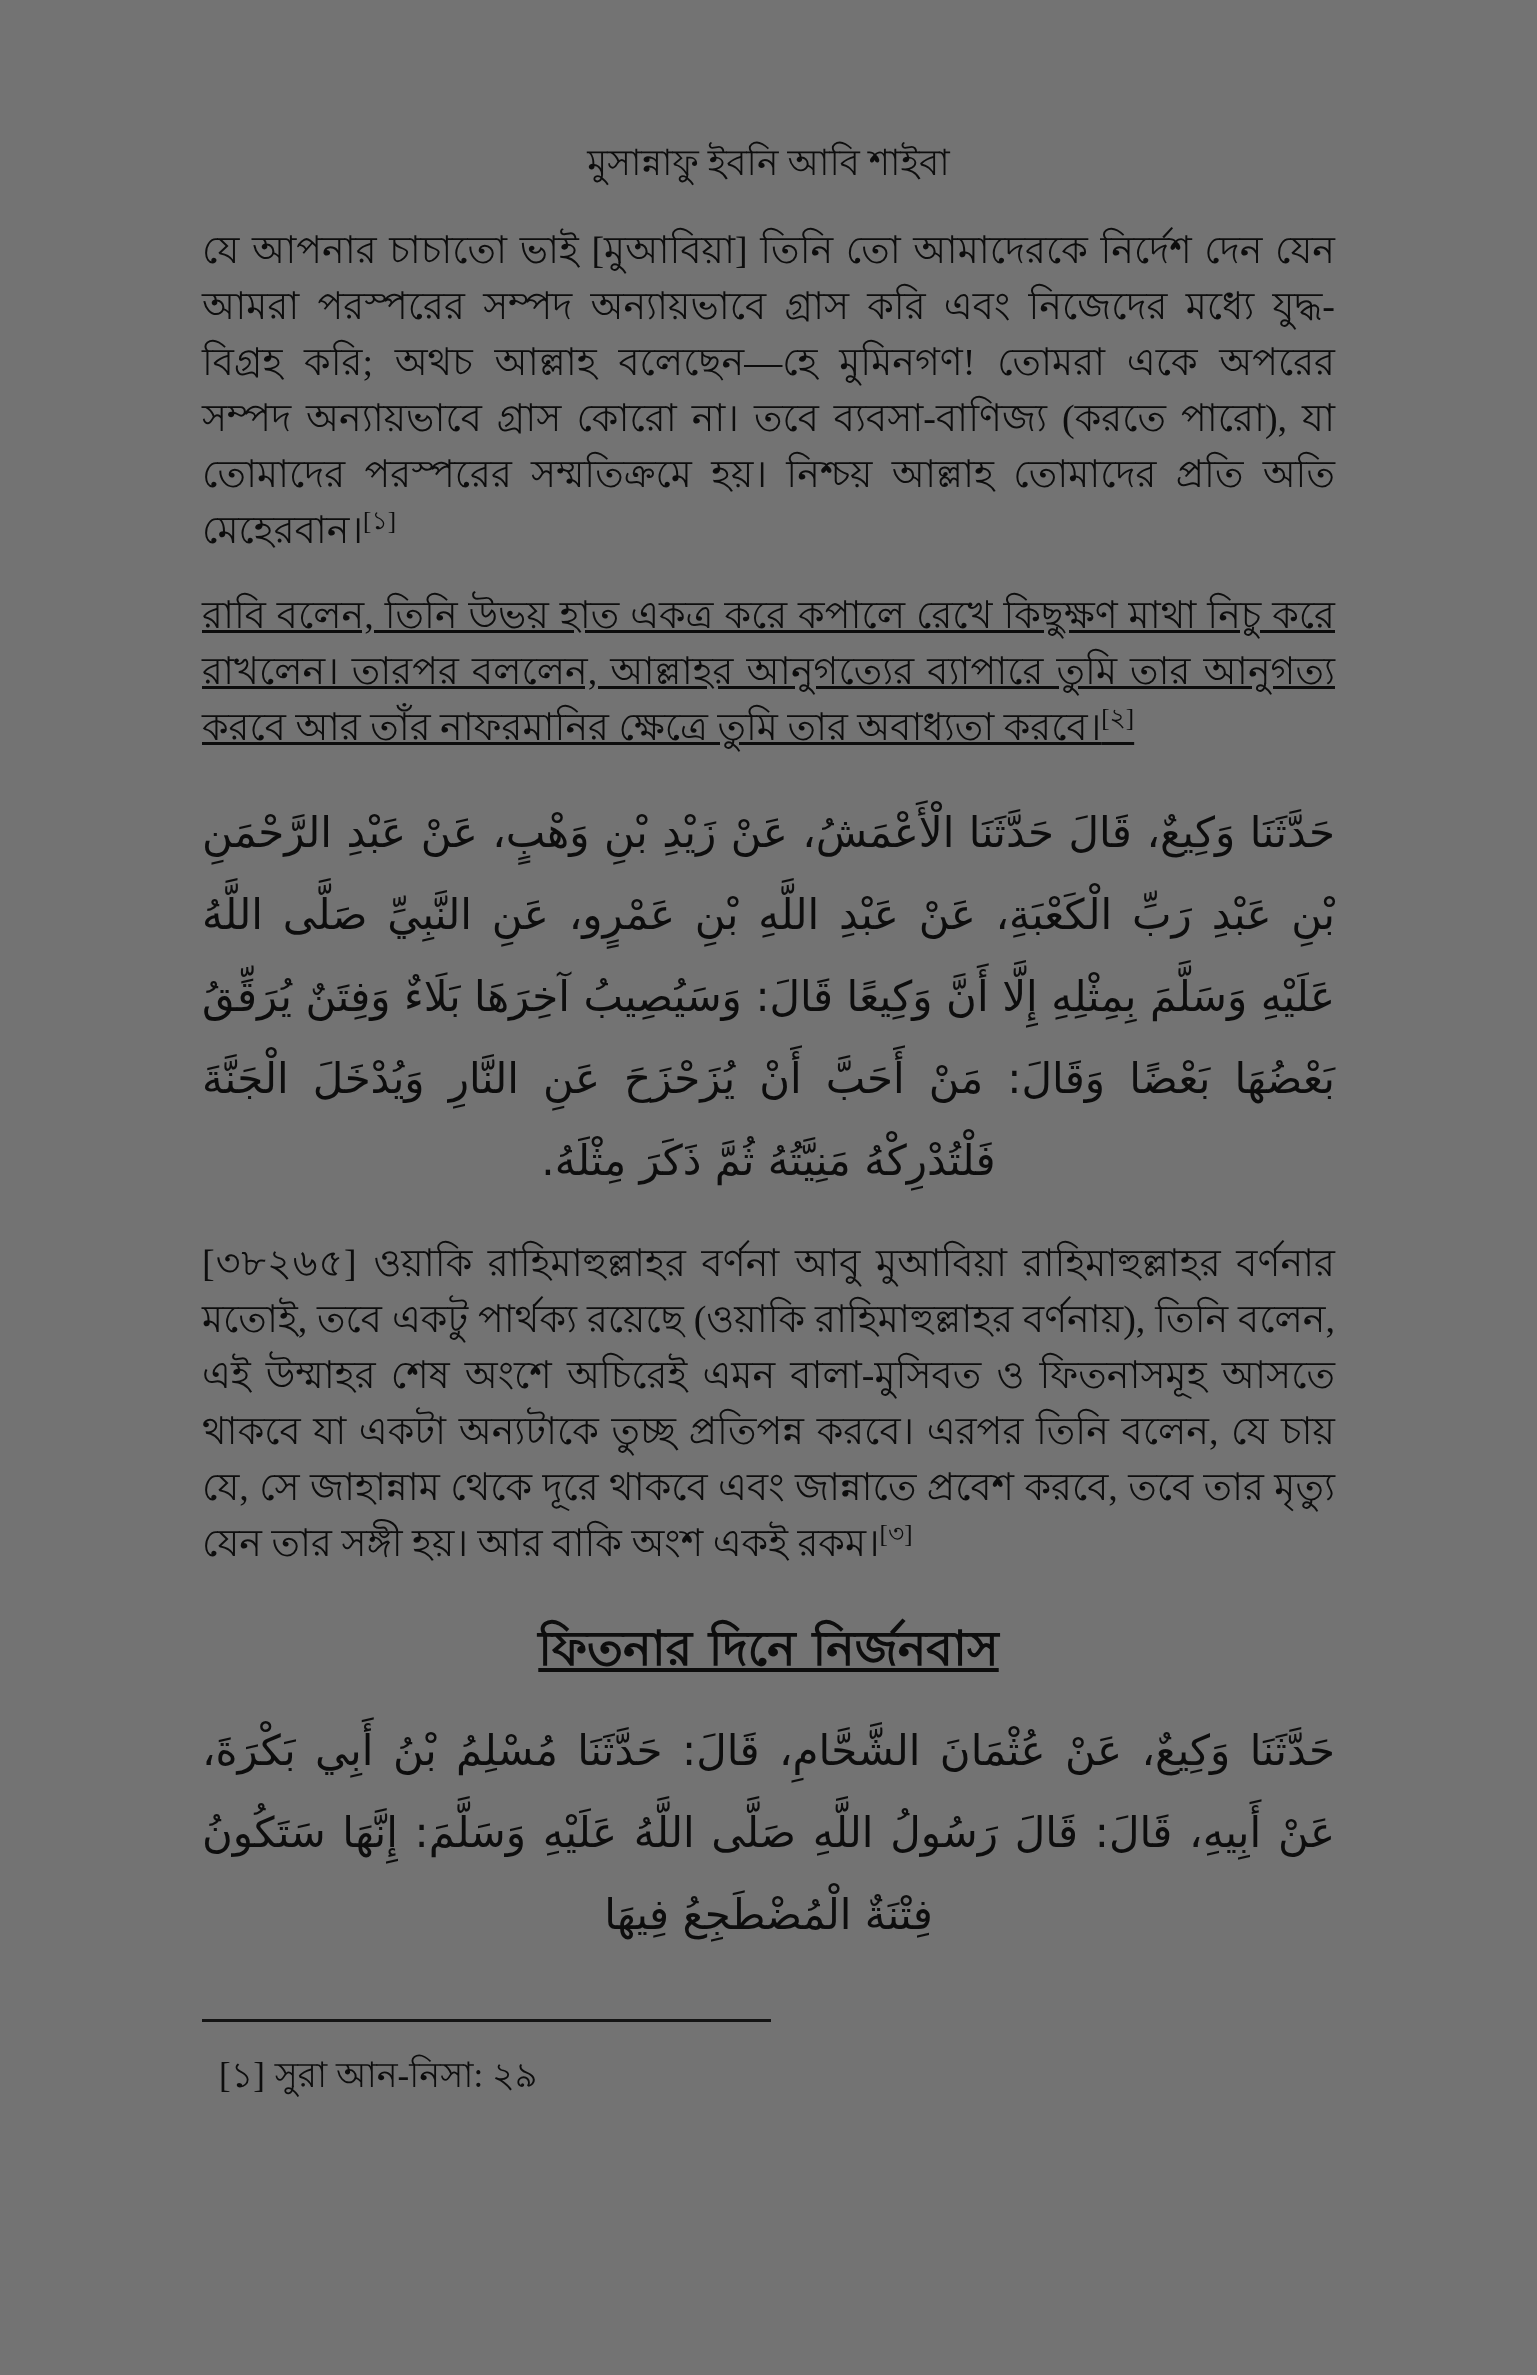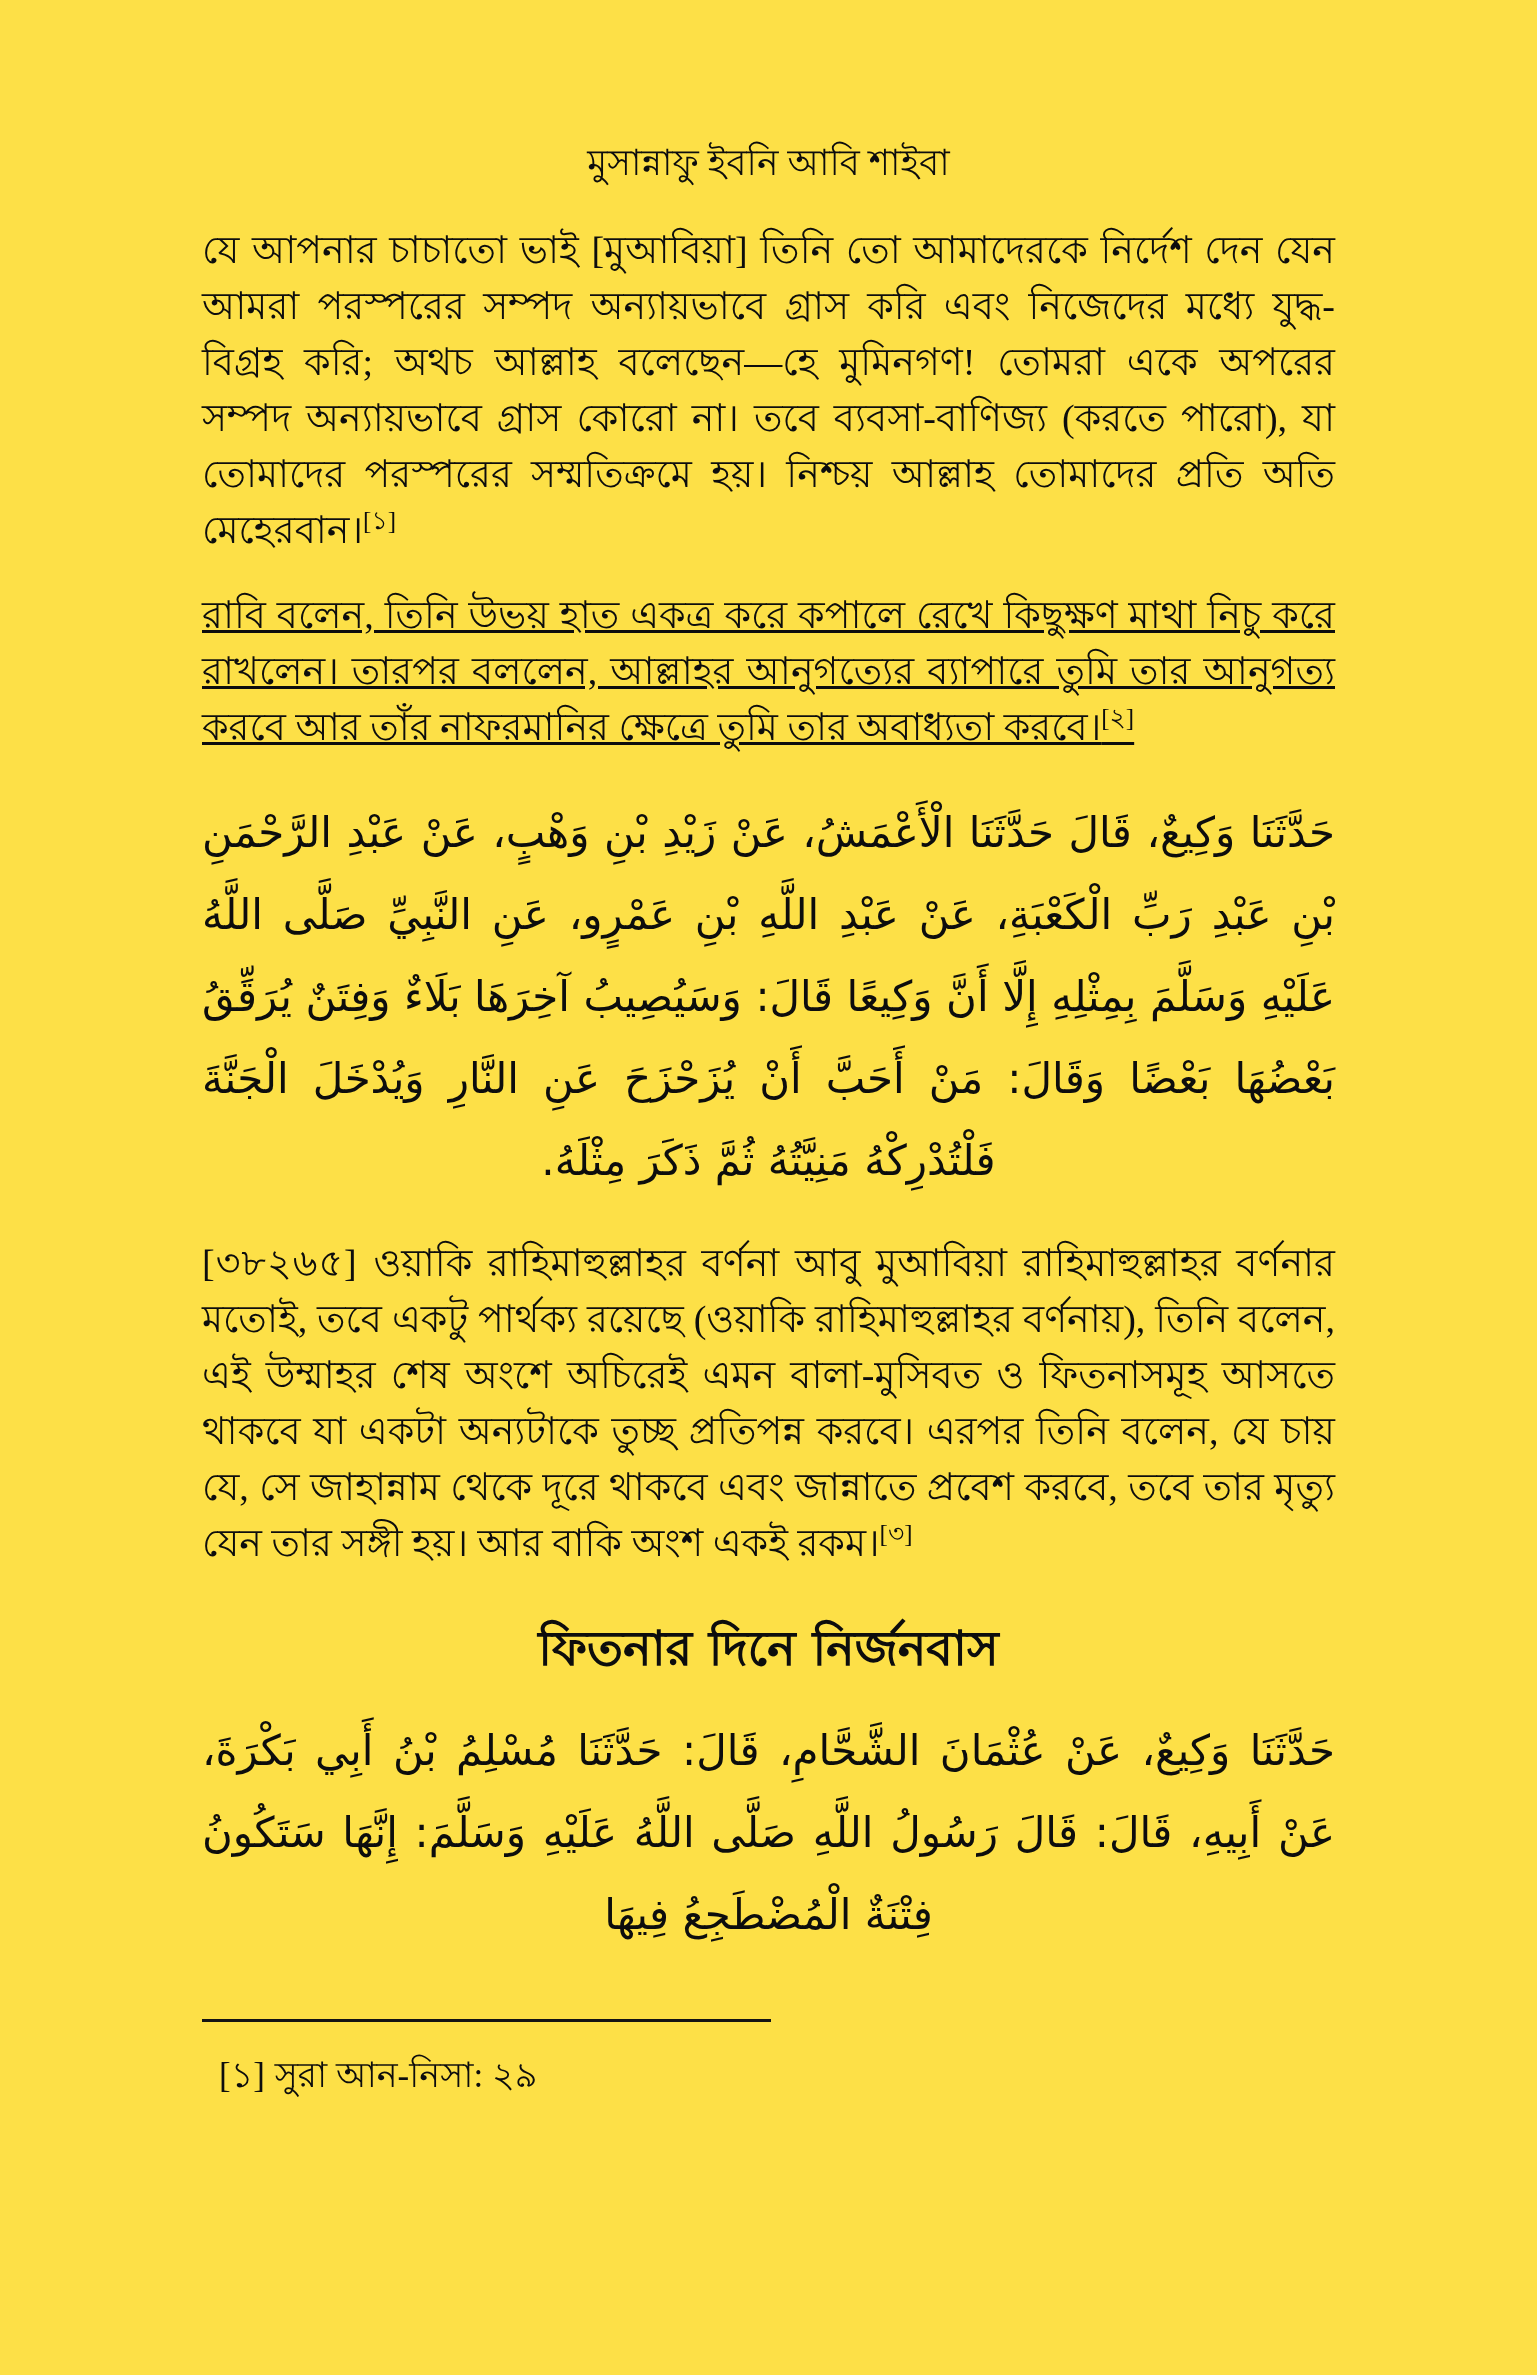--- a/index.html
+++ b/index.html
@@ -4,21 +4,21 @@
 <style>
   html, body {
     margin: 0;
     padding: 0;
     background: #ffffff;
   }
   .page {
     position: relative;
     width: 1537px;
     height: 2376px;
-    background: #fde047;
+    background: #737373;
     color: #0d0d0d;
     overflow: hidden;
     font-family: "Liberation Serif", "DejaVu Serif", serif;
   }
   .content {
     padding: 0 202px;
   }
   .running-head {
     margin-top: 142px;
     text-align: center;
@@ -52,20 +52,21 @@
   }
   .arabic-1 { margin-top: 37px; }
   .arabic-2 { margin-top: 33px; }
   .section-heading {
     margin: 48px 0 0 0;
     text-align: center;
     font-family: "DejaVu Sans", "Liberation Sans", sans-serif;
     font-weight: bold;
     font-size: 48px;
     line-height: 58px;
+    text-decoration: underline;
   }
   .footnote-sep {
     display: block;
     width: 569px;
     height: 0;
     border: none;
     border-top: 3.8px solid #141414;
     margin: 63px 0 0 0;
   }
   .footnotes {

